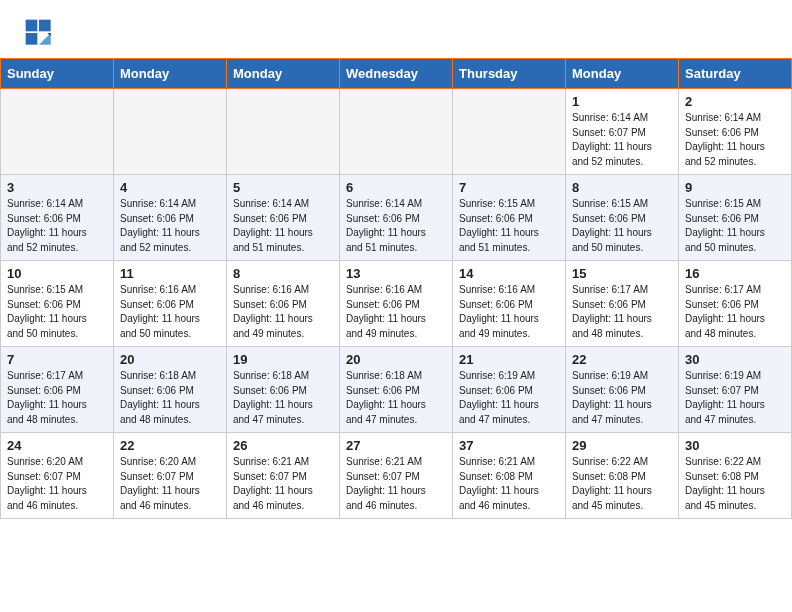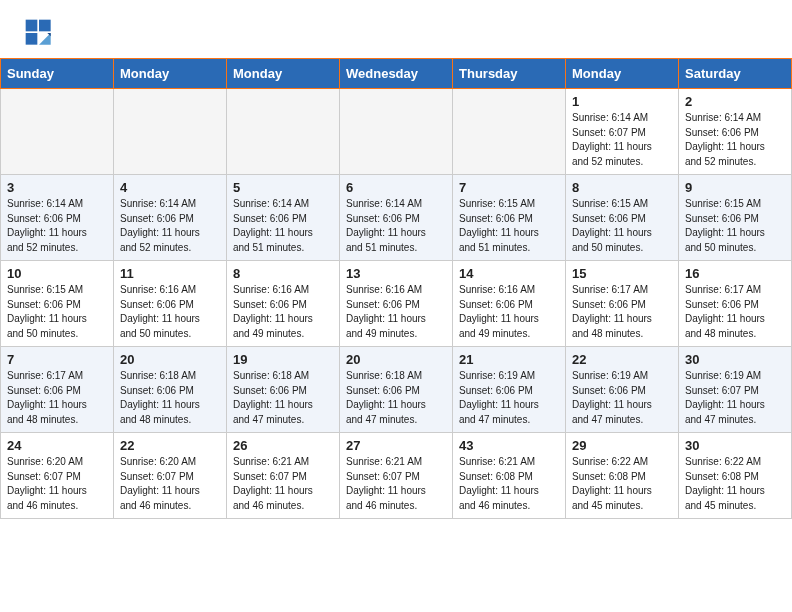--- a/index.html
+++ b/index.html
@@ -251,21 +251,21 @@
         </td>
         <td>
           <span class="day-num">26</span>
           <div class="day-info">Sunrise: 6:21 AM<br>Sunset: 6:07 PM<br>Daylight: 11 hours<br>and 46 minutes.</div>
         </td>
         <td>
           <span class="day-num">27</span>
           <div class="day-info">Sunrise: 6:21 AM<br>Sunset: 6:07 PM<br>Daylight: 11 hours<br>and 46 minutes.</div>
         </td>
         <td>
-          <span class="day-num">43</span>
+          <span class="day-num">37</span>
           <div class="day-info">Sunrise: 6:21 AM<br>Sunset: 6:08 PM<br>Daylight: 11 hours<br>and 46 minutes.</div>
         </td>
         <td>
           <span class="day-num">29</span>
           <div class="day-info">Sunrise: 6:22 AM<br>Sunset: 6:08 PM<br>Daylight: 11 hours<br>and 45 minutes.</div>
         </td>
         <td>
           <span class="day-num">30</span>
           <div class="day-info">Sunrise: 6:22 AM<br>Sunset: 6:08 PM<br>Daylight: 11 hours<br>and 45 minutes.</div>
         </td>

